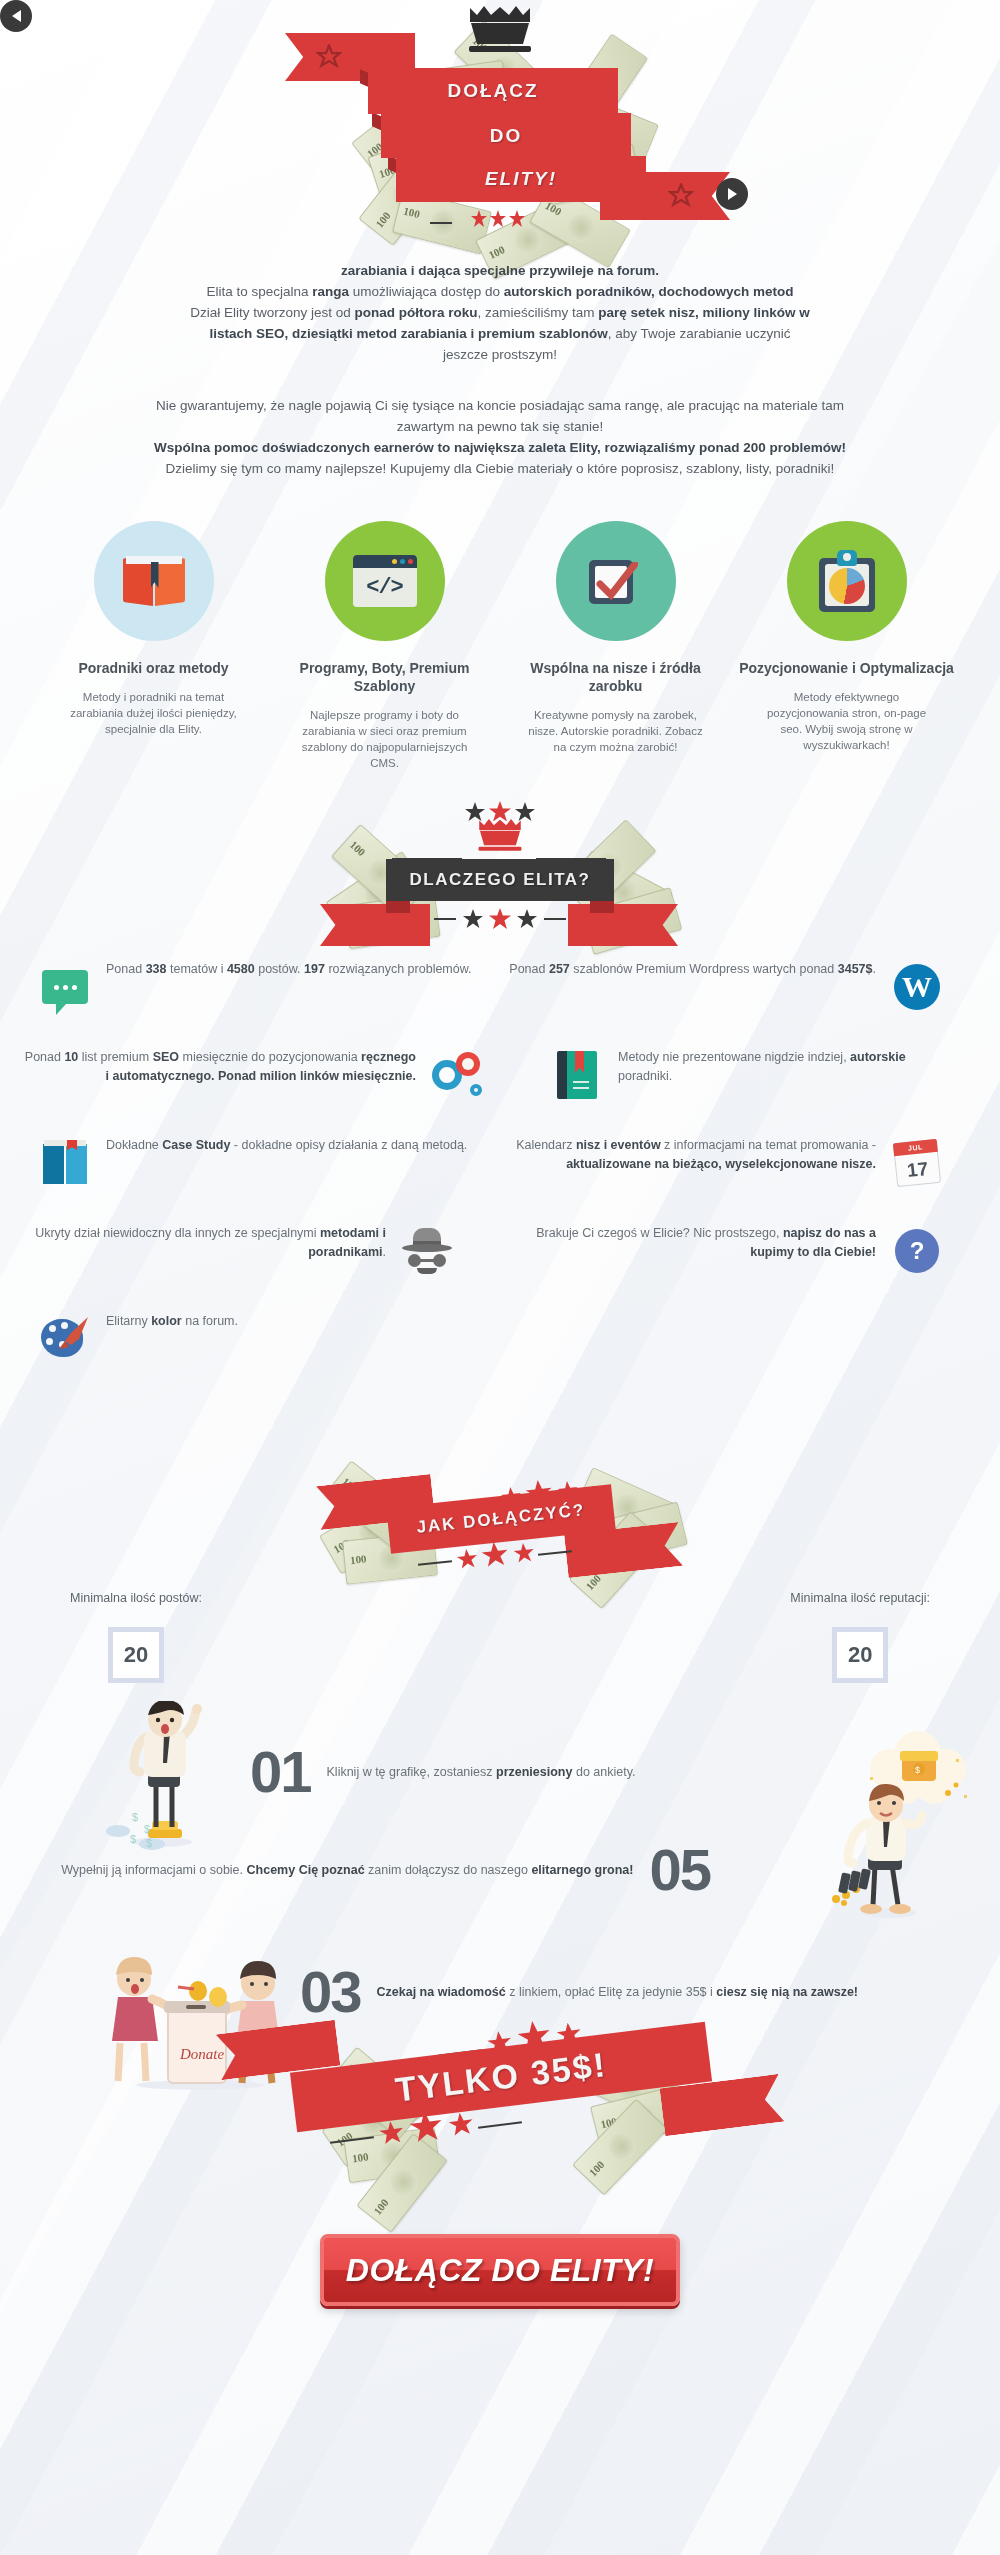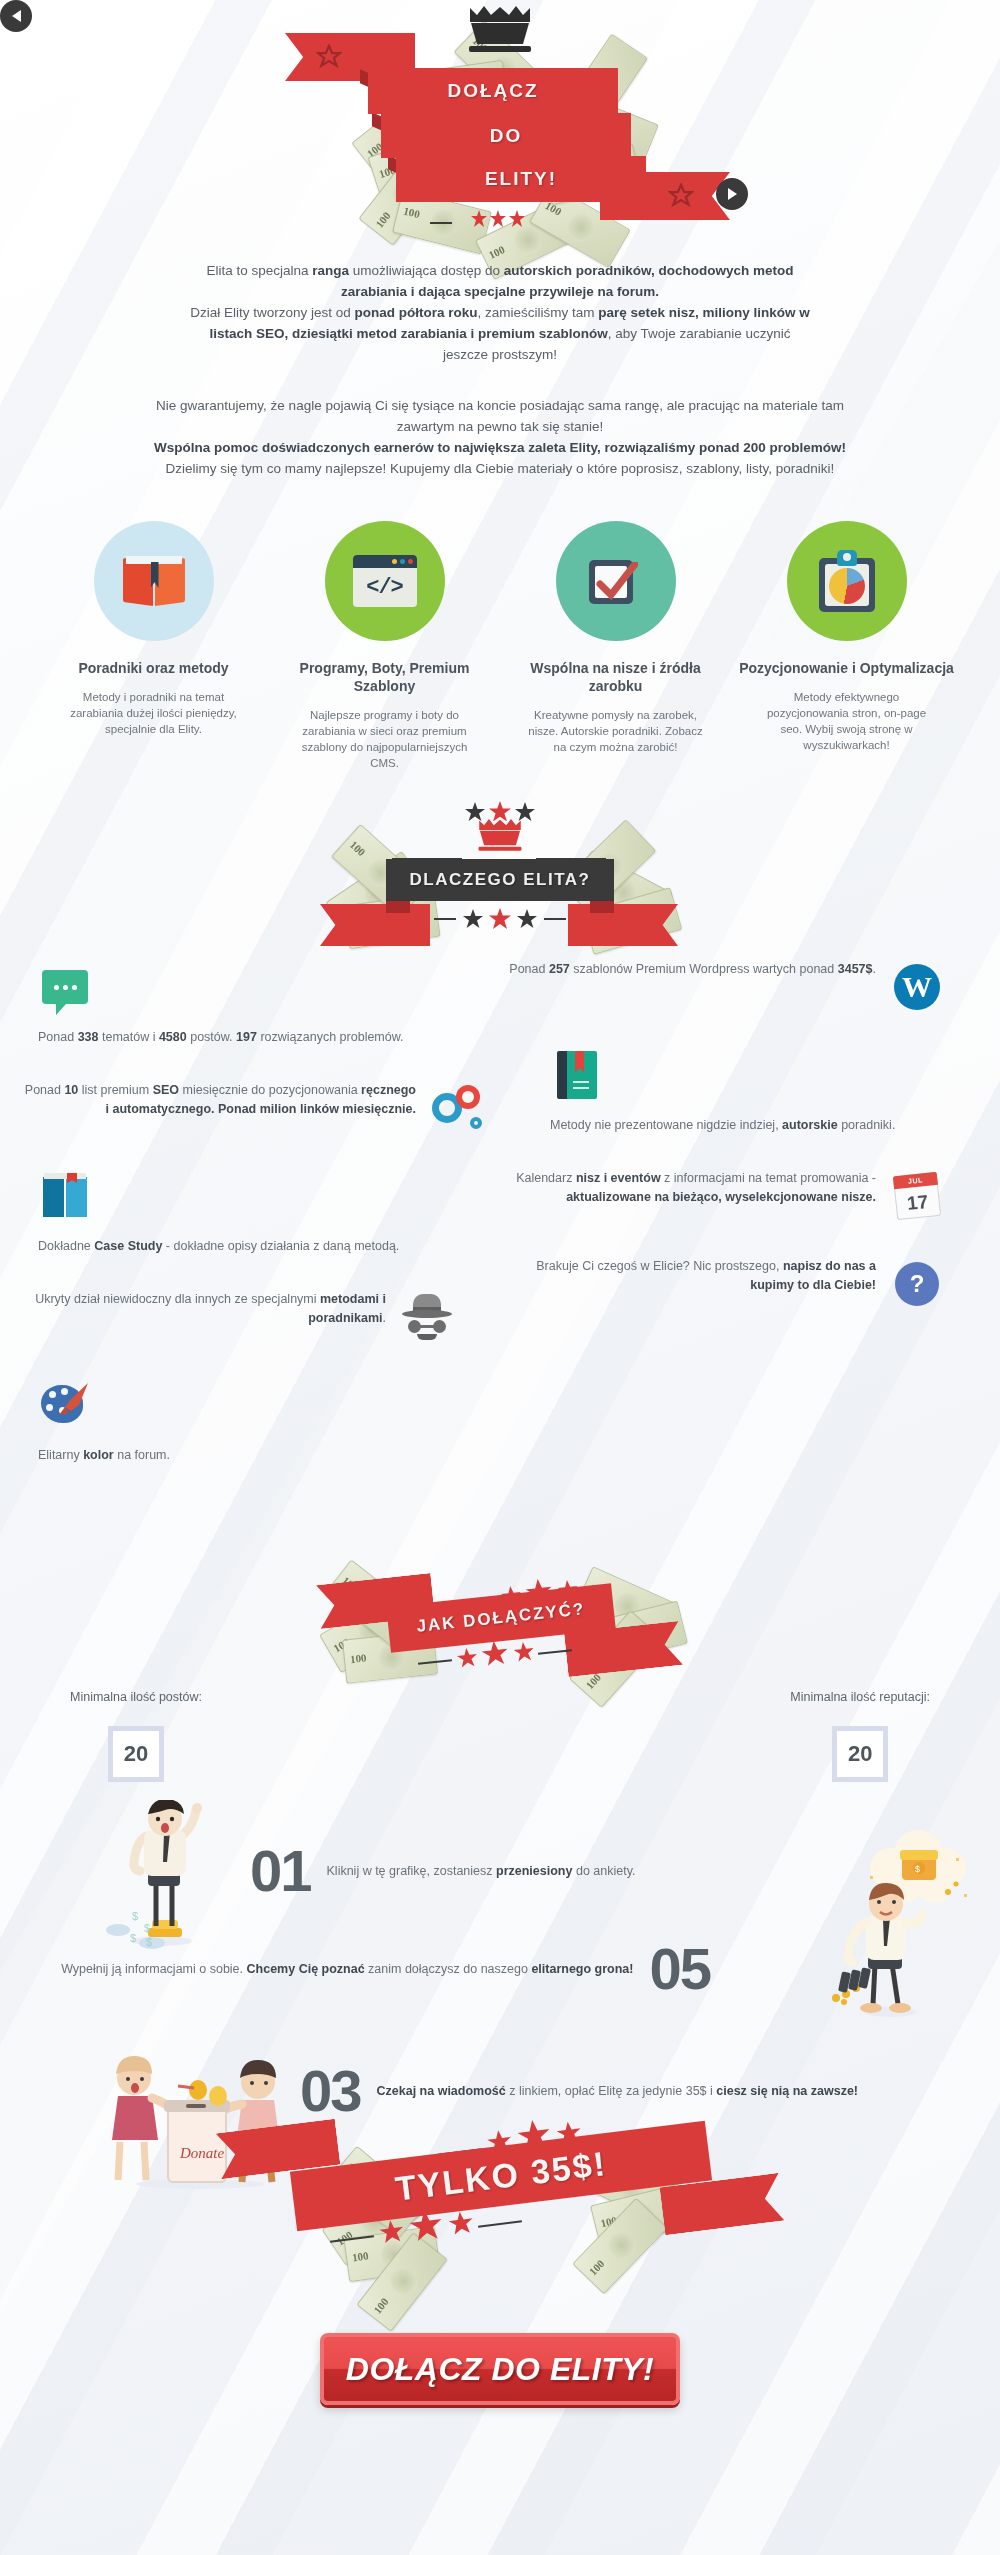--- a/index.html
+++ b/index.html
@@ -183,21 +183,21 @@
     background: #3a3a3a; color: #efefef;
     font-weight: bold; letter-spacing: 1.5px;
     display: flex; align-items: center; justify-content: center;
     text-shadow: 1px 1px 2px rgba(0,0,0,.35);
   }
 
   
   .benefits { position: relative; margin-top: 4px; padding: 0 20px; }
   .brow { display: flex; }
   .bcol { width: 470px; }
-  .bitem { display: flex; align-items: flex-start; gap: 14px; margin-bottom: 34px; flex-direction: column; }
+  .bitem { display: flex; align-items: flex-start; gap: 14px; margin-bottom: 34px; }
   .bitem.rev { flex-direction: row-reverse; }
   .bitem .txt { font-size: 12.5px; line-height: 19px; color: #6a7279; flex: 1; }
   .bitem .txt b { color: #434b53; }
   .bitem.rev .txt { text-align: right; }
   .bitem .ibox { width: 54px; height: 54px; flex: 0 0 54px; display: flex; align-items: center; justify-content: center; }
 
   .ico-bubble { position: relative; width: 46px; height: 34px; background: #39b88e; border-radius: 4px; }
   .ico-bubble::after { content:""; position:absolute; left:14px; bottom:-11px; width:0;height:0;
     border-left: 10px solid #39b88e; border-bottom: 11px solid transparent; }
   .ico-bubble .dots { position:absolute; inset:0; display:flex; align-items:center; justify-content:center; gap:4px;}
@@ -341,34 +341,34 @@
       <i></i>
     </div>
 
     <div class="ribbon-fold" style="left:360px; top:75px; width:26px; height:14px; transform:skewY(24deg);"></div>
     <div class="ribbon-band" style="left:368px; top:68px; width:250px; height:46px; font-size:19px;">DOŁĄCZ</div>
 
     <div class="ribbon-fold" style="left:372px; top:118px; width:26px; height:14px; transform:skewY(24deg);"></div>
     <div class="ribbon-band" style="left:381px; top:113px; width:250px; height:45px; font-size:19px;">DO</div>
 
     <div class="ribbon-fold" style="left:388px; top:161px; width:26px; height:14px; transform:skewY(24deg);"></div>
-    <div class="ribbon-band" style="left:396px; top:156px; width:250px; height:46px; font-size:19px;">ELITY!</div>
+    <div class="ribbon-band" style="left:396px; top:156px; width:250px; height:46px; font-size:19px;font-style:italic;">ELITY!</div>
 
     <div class="hr-line" style="left:430px; top:222px; width:22px;"></div>
     <svg style="position:absolute;left:470px;top:210px;z-index:6;" width="56" height="18" viewBox="0 0 56 18">
       <path fill="#d93b3b" d="M9 0 L11 6 L17 6 L12 10 L14 17 L9 13 L4 17 L6 10 L1 6 L7 6 Z"></path>
       <path fill="#d93b3b" d="M28 0 L30 6 L36 6 L31 10 L33 17 L28 13 L23 17 L25 10 L20 6 L26 6 Z"></path>
       <path fill="#d93b3b" d="M47 0 L49 6 L55 6 L50 10 L52 17 L47 13 L42 17 L44 10 L39 6 L45 6 Z"></path>
     </svg>
   </div>
 
   <div class="layer intro" style="margin-top:-40px;">
     <div class="block1">
+        <div><b>zarabiania i dająca specjalne przywileje na forum.</b></div>
         <div>Elita to specjalna <b>ranga</b> umożliwiająca dostęp do <b>autorskich poradników, dochodowych metod</b></div>
-        <div><b>zarabiania i dająca specjalne przywileje na forum.</b></div>
         <div>Dział Elity tworzony jest od <b>ponad półtora roku</b>, zamieściliśmy tam <b>parę setek nisz, miliony linków w</b></div>
         <div><b>listach SEO, dziesiątki metod zarabiania i premium szablonów</b>, aby Twoje zarabianie uczynić</div>
         <div>jeszcze prostszym!</div>
       </div>
     <div class="block2">
         <div>Nie gwarantujemy, że nagle pojawią Ci się tysiące na koncie posiadając sama rangę, ale pracując na materiale tam</div>
         <div>zawartym na pewno tak się stanie!</div>
         <div><b>Wspólna pomoc doświadczonych earnerów to największa zaleta Elity, rozwiązaliśmy ponad 200 problemów!</b></div>
         <div>Dzielimy się tym co mamy najlepsze! Kupujemy dla Ciebie materiały o które poprosisz, szablony, listy, poradniki!</div>
       </div>

